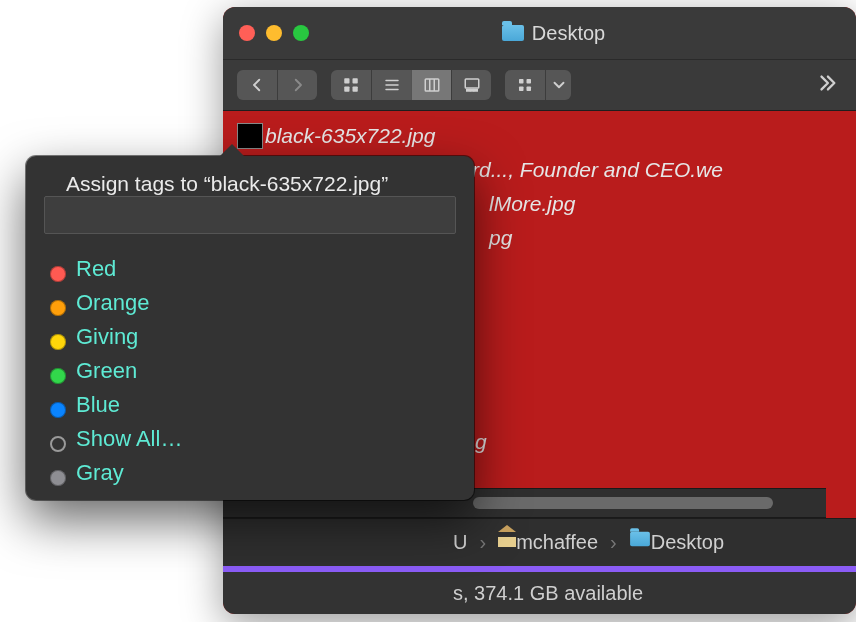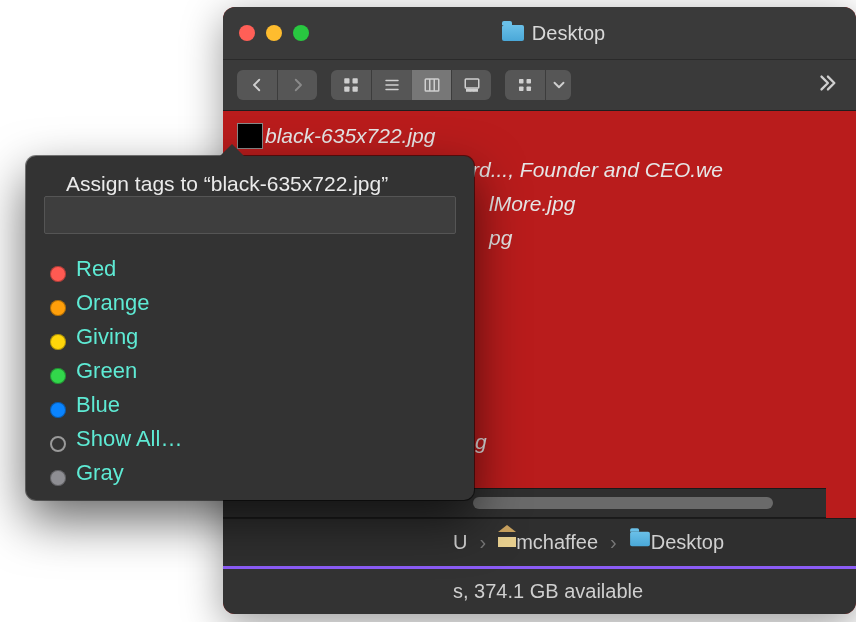--- a/index.html
+++ b/index.html
@@ -174,21 +174,21 @@
     border-left:9px solid transparent;
     border-right:9px solid transparent;
     border-bottom:7px solid #c9a25f;
   }
 
   
   .status {
     position:absolute; left:0; right:0; bottom:0;
     height:48px;
     background:#333;
-    border-top:3px solid #8b5cf6;
+    border-top:6px solid #8b5cf6;
     display:flex; align-items:center;
     padding-left: 230px;
     color:#cfcfcf;
     font-size:20px;
   }
 
   
   .popover {
     position:absolute;
     left: 26px;

